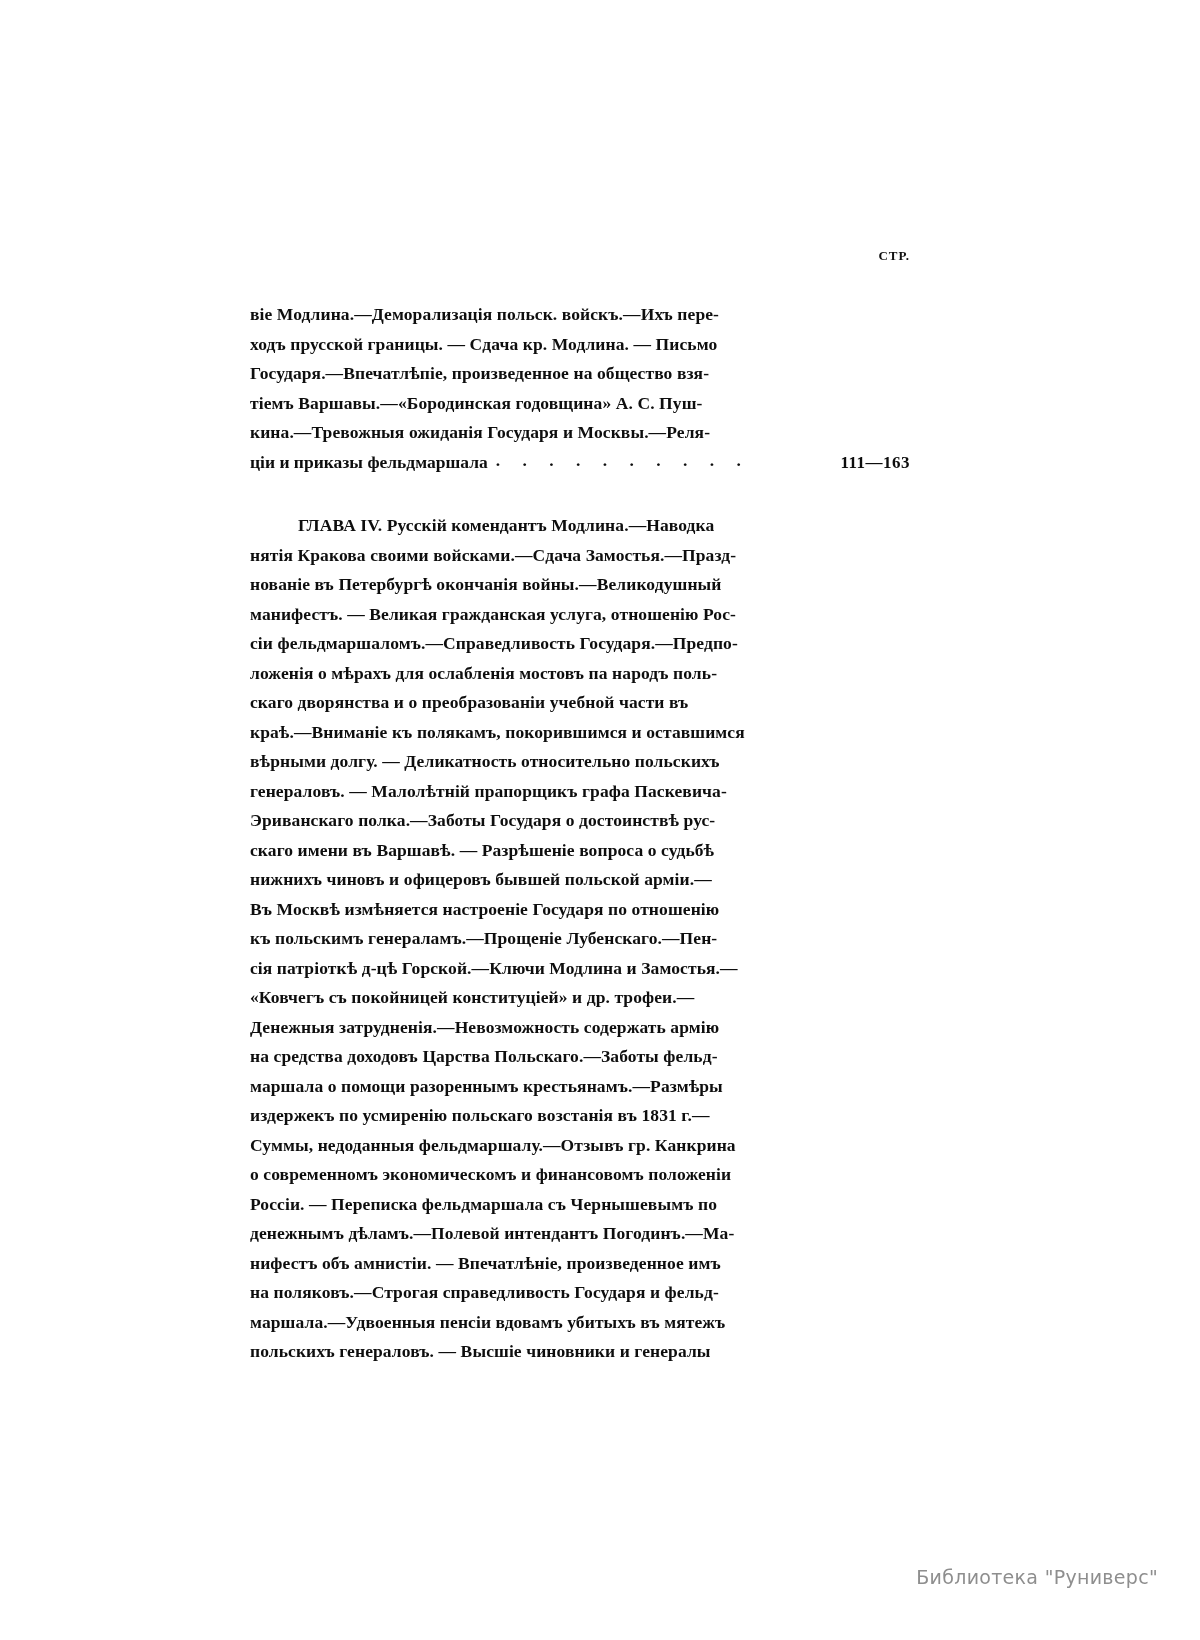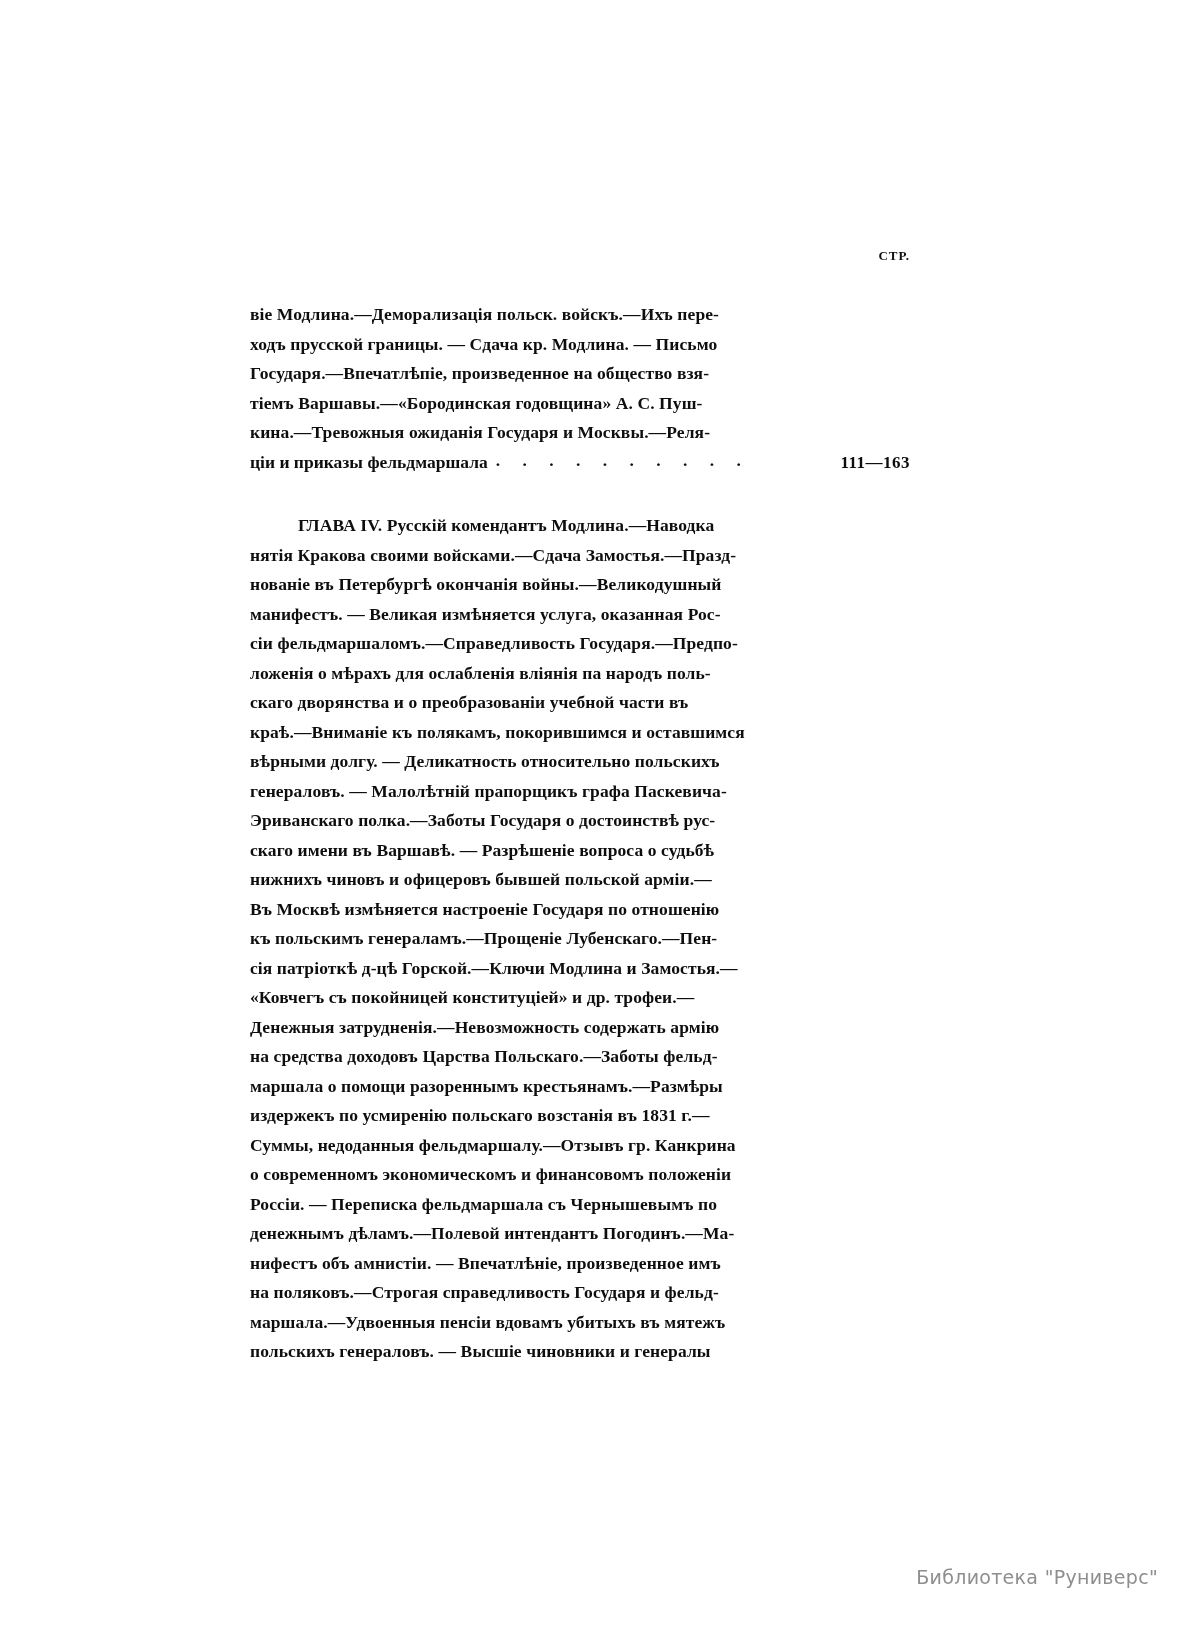--- a/index.html
+++ b/index.html
@@ -112,23 +112,23 @@
         <span class="txt">ціи и приказы фельдмаршала</span>
         <span class="leaders">. . . . . . . . . .</span>
         <span class="pages">111—163</span>
       </div>
     </div>
 
     <div class="entry">
       <p><span class="indent"></span><span class="chapter-head">ГЛАВА IV. Русскій комендантъ Модлина.—Наводка</span></p>
       <p>нятія Кракова своими войсками.—Сдача Замостья.—Празд-</p>
       <p>нованіе въ Петербургѣ окончанія войны.—Великодушный</p>
-      <p>манифестъ. — Великая измѣняется услуга, оказанная Рос-</p>
+      <p>манифестъ. — Великая гражданская услуга, отношенію Рос-</p>
       <p>сіи фельдмаршаломъ.—Справедливость Государя.—Предпо-</p>
-      <p>ложенія о мѣрахъ для ослабленія вліянія па народъ поль-</p>
+      <p>ложенія о мѣрахъ для ослабленія мостовъ па народъ поль-</p>
       <p>скаго дворянства и о преобразованіи учебной части въ</p>
       <p>краѣ.—Вниманіе къ полякамъ, покорившимся и оставшимся</p>
       <p>вѣрными долгу. — Деликатность относительно польскихъ</p>
       <p>генераловъ. — Малолѣтній прапорщикъ графа Паскевича-</p>
       <p>Эриванскаго полка.—Заботы Государя о достоинствѣ рус-</p>
       <p>скаго имени въ Варшавѣ. — Разрѣшеніе вопроса о судьбѣ</p>
       <p>нижнихъ чиновъ и офицеровъ бывшей польской арміи.—</p>
       <p>Въ Москвѣ измѣняется настроеніе Государя по отношенію</p>
       <p>къ польскимъ генераламъ.—Прощеніе Лубенскаго.—Пен-</p>
       <p>сія патріоткѣ д-цѣ Горской.—Ключи Модлина и Замостья.—</p>

